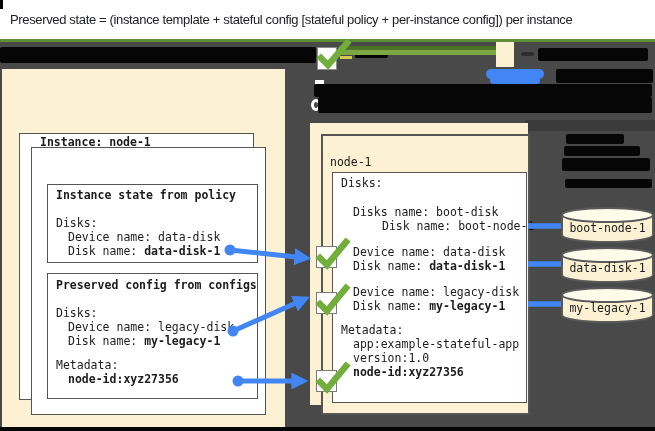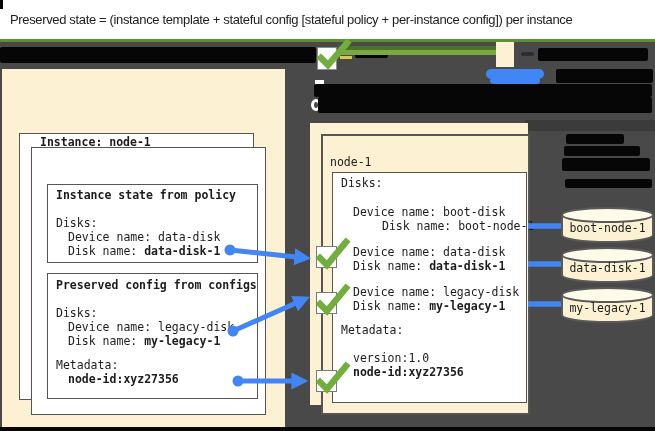--- a/index.html
+++ b/index.html
@@ -90,27 +90,28 @@
   <div class="mono" style="left:68px;top:335px;"><span>Disk name: </span><span class="mb">my-legacy-1</span></div>
   <div class="mono" style="left:56px;top:359px;">Metadata:</div>
   <div class="mono mb" style="left:68px;top:373px;">node-id:xyz27356</div>
 
   <div class="panel beige" style="left:310px;top:123px;width:218px;height:282px;"></div>
   <div class="panel beige" style="left:321px;top:134px;width:209px;height:281px;border:2px solid #555;box-sizing:border-box;z-index:2;"></div>
   <div class="mono" style="left:330px;top:156px;">node-1</div>
   <div class="ibox" style="left:332px;top:172px;width:195px;height:231px;border-width:1.5px;"></div>
 
   <div class="mono" style="left:341px;top:177px;">Disks:</div>
-  <div class="mono" style="left:353px;top:206px;">Device name: boot-disk</div>
+  <div class="mono" style="left:353px;top:206px;">Disks name: boot-disk</div>
   <div class="mono" style="left:353px;top:220px;padding-left:29px;"><span>Disk name: </span><span>boot-node-1</span></div>
   <div class="mono" style="left:353px;top:246px;">Device name: data-disk</div>
   <div class="mono" style="left:353px;top:260px;"><span>Disk name: </span><span class="mb">data-disk-1</span></div>
   <div class="mono" style="left:353px;top:286px;">Device name: legacy-disk</div>
   <div class="mono" style="left:353px;top:300px;"><span>Disk name: </span><span class="mb">my-legacy-1</span></div>
   <div class="mono" style="left:341px;top:324px;">Metadata:</div>
+  <div class="mono" style="left:353px;top:338px;">app:example-stateful-app</div>
   <div class="mono" style="left:353px;top:352px;">version:1.0</div>
   <div class="mono mb" style="left:353px;top:366px;">node-id:xyz27356</div>
 
   <div class="cb" style="left:316px;top:246px;"></div>
   <div class="cb" style="left:316px;top:292px;"></div>
   <div class="cb" style="left:316px;top:370px;"></div>
 
   <div class="bar" style="left:0;top:427px;width:655px;height:4px;border-radius:0;z-index:4;"></div>
 
   <svg class="overlay" width="655" height="431" viewBox="0 0 655 431">

